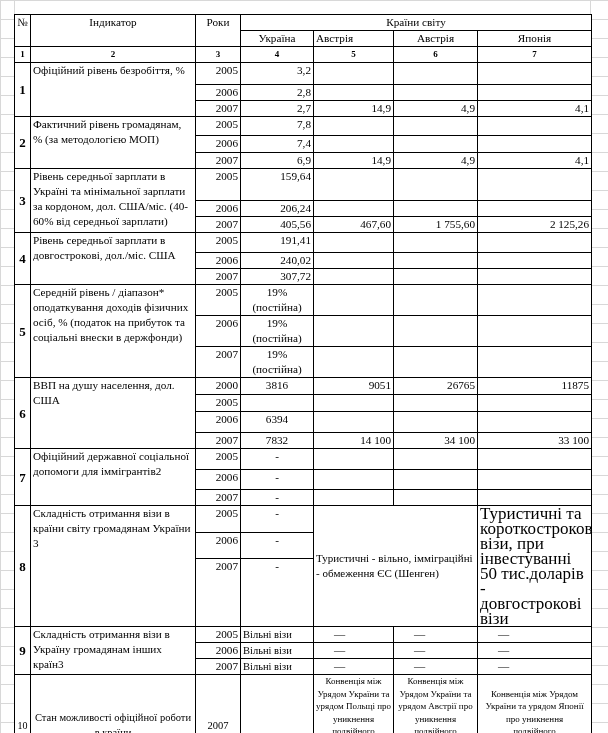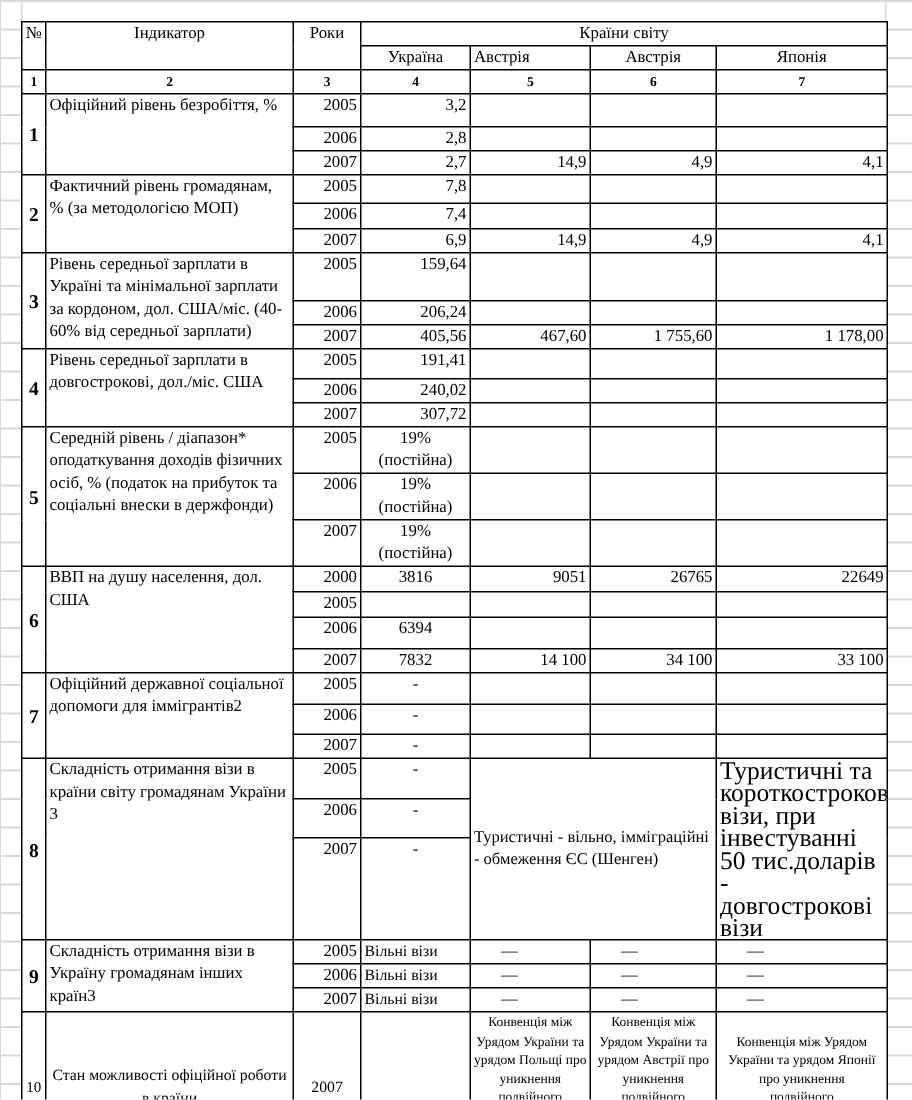--- a/index.html
+++ b/index.html
@@ -144,21 +144,21 @@
     <td class="r">206,24</td>
     <td class="r"></td>
     <td class="r"></td>
     <td class="r"></td>
   </tr>
   <tr style="height:15px">
     <td class="r">2007</td>
     <td class="r">405,56</td>
     <td class="r">467,60</td>
     <td class="r">1 755,60</td>
-    <td class="r">1 178,00</td>
+    <td class="r">2 125,26</td>
   </tr>
 
   <tr class="grouptop" style="height:20px">
     <td rowspan="3" class="rownum">4</td>
     <td rowspan="3">Рівень середньої зарплати в довгострокові, дол./міс. США</td>
     <td class="r">2005</td>
     <td class="r">191,41</td>
     <td class="r"></td>
     <td class="r"></td>
     <td class="r"></td>
@@ -202,21 +202,21 @@
     <td class="r"></td>
   </tr>
 
   <tr class="grouptop" style="height:17px">
     <td rowspan="4" class="rownum">6</td>
     <td rowspan="4">ВВП на душу населення, дол. США</td>
     <td class="r">2000</td>
     <td class="c">3816</td>
     <td class="r">9051</td>
     <td class="r">26765</td>
-    <td class="r">22649</td>
+    <td class="r">11875</td>
   </tr>
   <tr style="height:17px">
     <td class="r">2005</td>
     <td class="c"></td>
     <td class="r"></td>
     <td class="r"></td>
     <td class="r"></td>
   </tr>
   <tr style="height:21px">
     <td class="r">2006</td>

